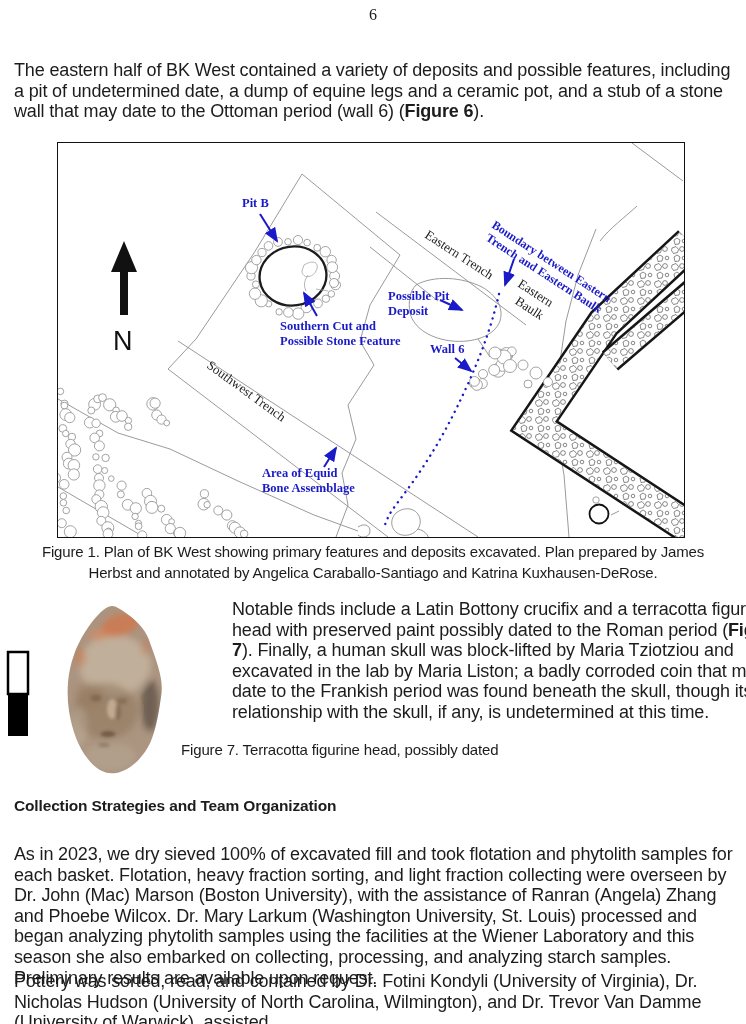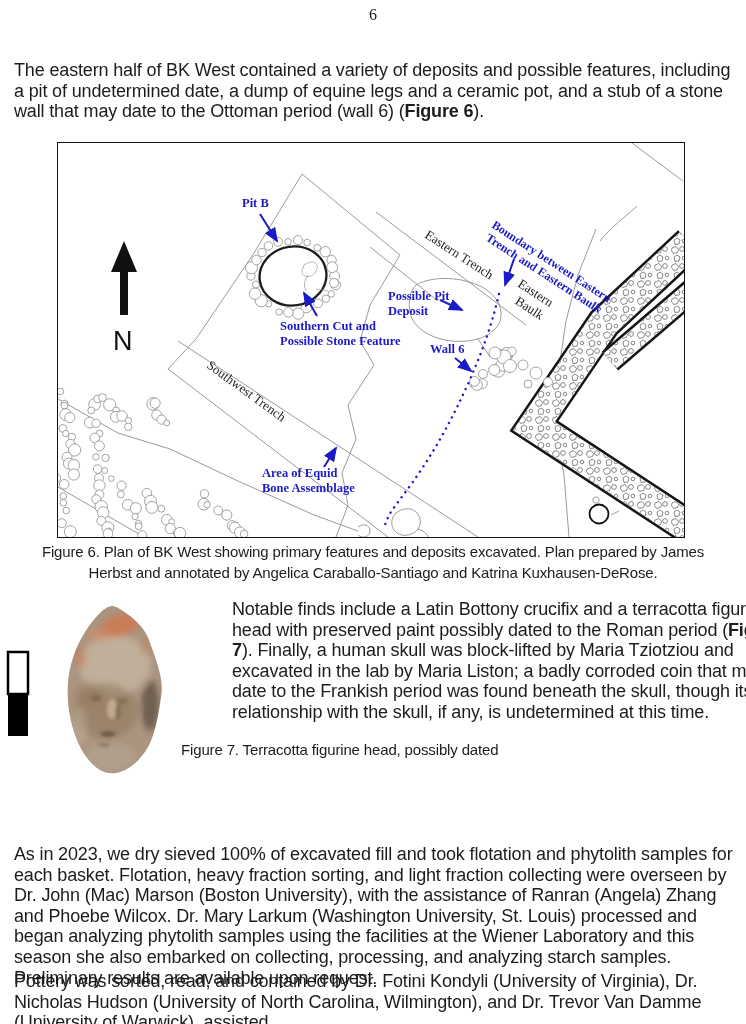--- a/index.html
+++ b/index.html
@@ -290,21 +290,21 @@
         </g>
         <path class="barrow" marker-end="url(#arr)" d="M456,116 L447,142"></path>
 
         <text class="blue-t" x="204" y="334">Area of Equid</text>
         <text class="blue-t" x="204" y="349">Bone Assemblage</text>
         <path class="barrow" marker-end="url(#arr)" d="M266,324 L278,305"></path>
       </g>
     </svg>
   </div>
 
-  <div class="fig6cap">Figure 6. Plan of BK West showing primary features and deposits excavated. Plan prepared by James Herbst and annotated by Angelica Caraballo-Santiago and Katrina Kuxhausen-DeRose.</div>
+  <div class="fig6cap">Figure 1. Plan of BK West showing primary features and deposits excavated. Plan prepared by James Herbst and annotated by Angelica Caraballo-Santiago and Katrina Kuxhausen-DeRose.</div>
 
   <div class="photo">
     <svg viewBox="0 0 180 195" width="180" height="195">
       <defs>
         <filter id="soft" x="-40%" y="-40%" width="180%" height="180%">
             <feGaussianBlur stdDeviation="3"></feGaussianBlur>
           </filter>
         <filter id="soft2" x="-40%" y="-40%" width="180%" height="180%">
             <feGaussianBlur stdDeviation="1.4"></feGaussianBlur>
           </filter>
@@ -343,18 +343,19 @@
       </g>
     </svg>
   </div>
 
   <p class="body notable"><span>Notable finds include a Latin Bottony crucifix and a terracotta figurine head with preserved paint possibly dated to the Roman period (</span><b>Figure 7</b><span>). Finally, a human skull was block-lifted by Maria Tziotziou and excavated in the lab by Maria Liston; a badly corroded coin that may date to the Frankish period was found beneath the skull, though its relationship with the skull, if any, is undetermined at this time.</span></p>
 
   <div class="fig7cap">
     <div>Figure 7. Terracotta figurine head, possibly dated</div>
   </div>
 
+  <h2 class="heading">Collection Strategies and Team Organization</h2>
 
   <p class="body para3">As in 2023, we dry sieved 100% of excavated fill and took flotation and phytolith samples for each basket. Flotation, heavy fraction sorting, and light fraction collecting were overseen by Dr. John (Mac) Marson (Boston University), with the assistance of Ranran (Angela) Zhang and Phoebe Wilcox. Dr. Mary Larkum (Washington University, St. Louis) processed and began analyzing phytolith samples using the facilities at the Wiener Laboratory and this season she also embarked on collecting, processing, and analyzing starch samples. Preliminary results are available upon request.</p>
 
   <p class="body para4">Pottery was sorted, read, and contained by Dr. Fotini Kondyli (University of Virginia), Dr. Nicholas Hudson (University of North Carolina, Wilmington), and Dr. Trevor Van Damme (University of Warwick), assisted</p>
 
 </div>
 
 </body></html>

